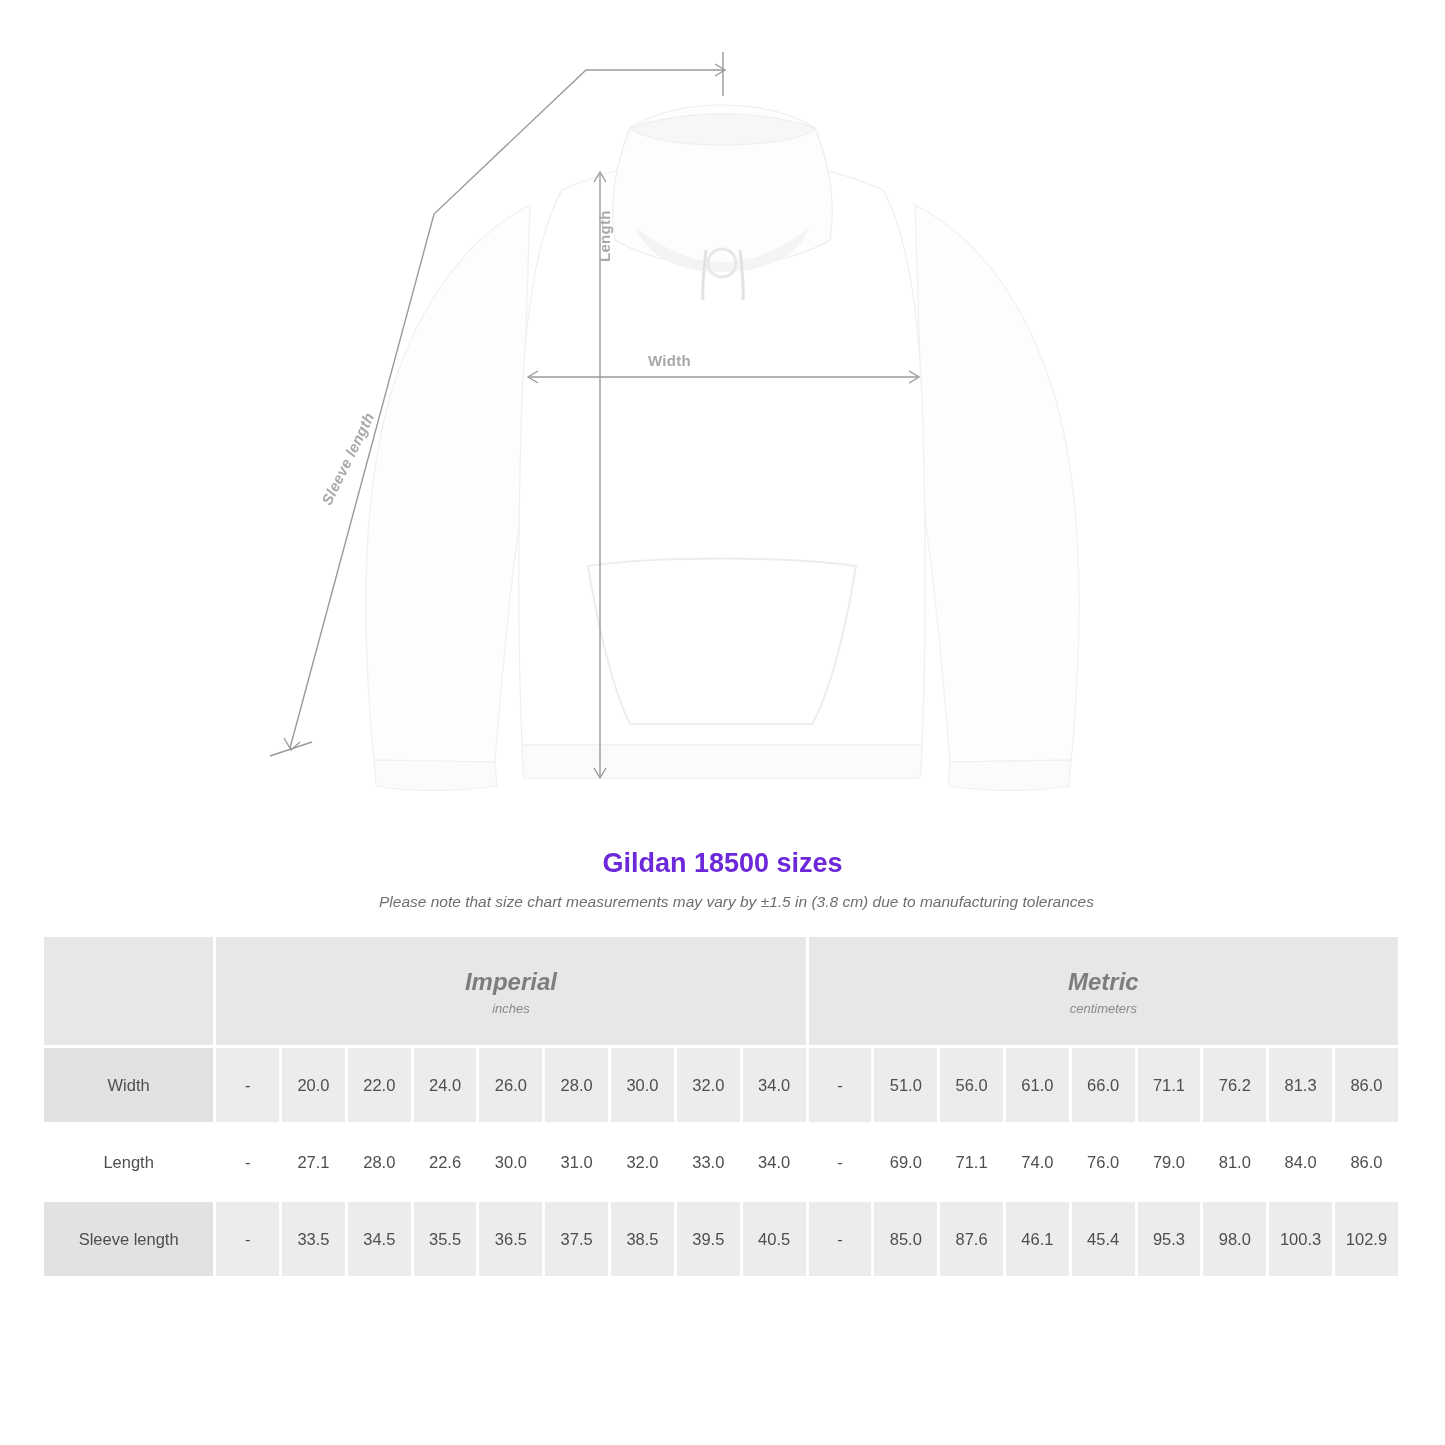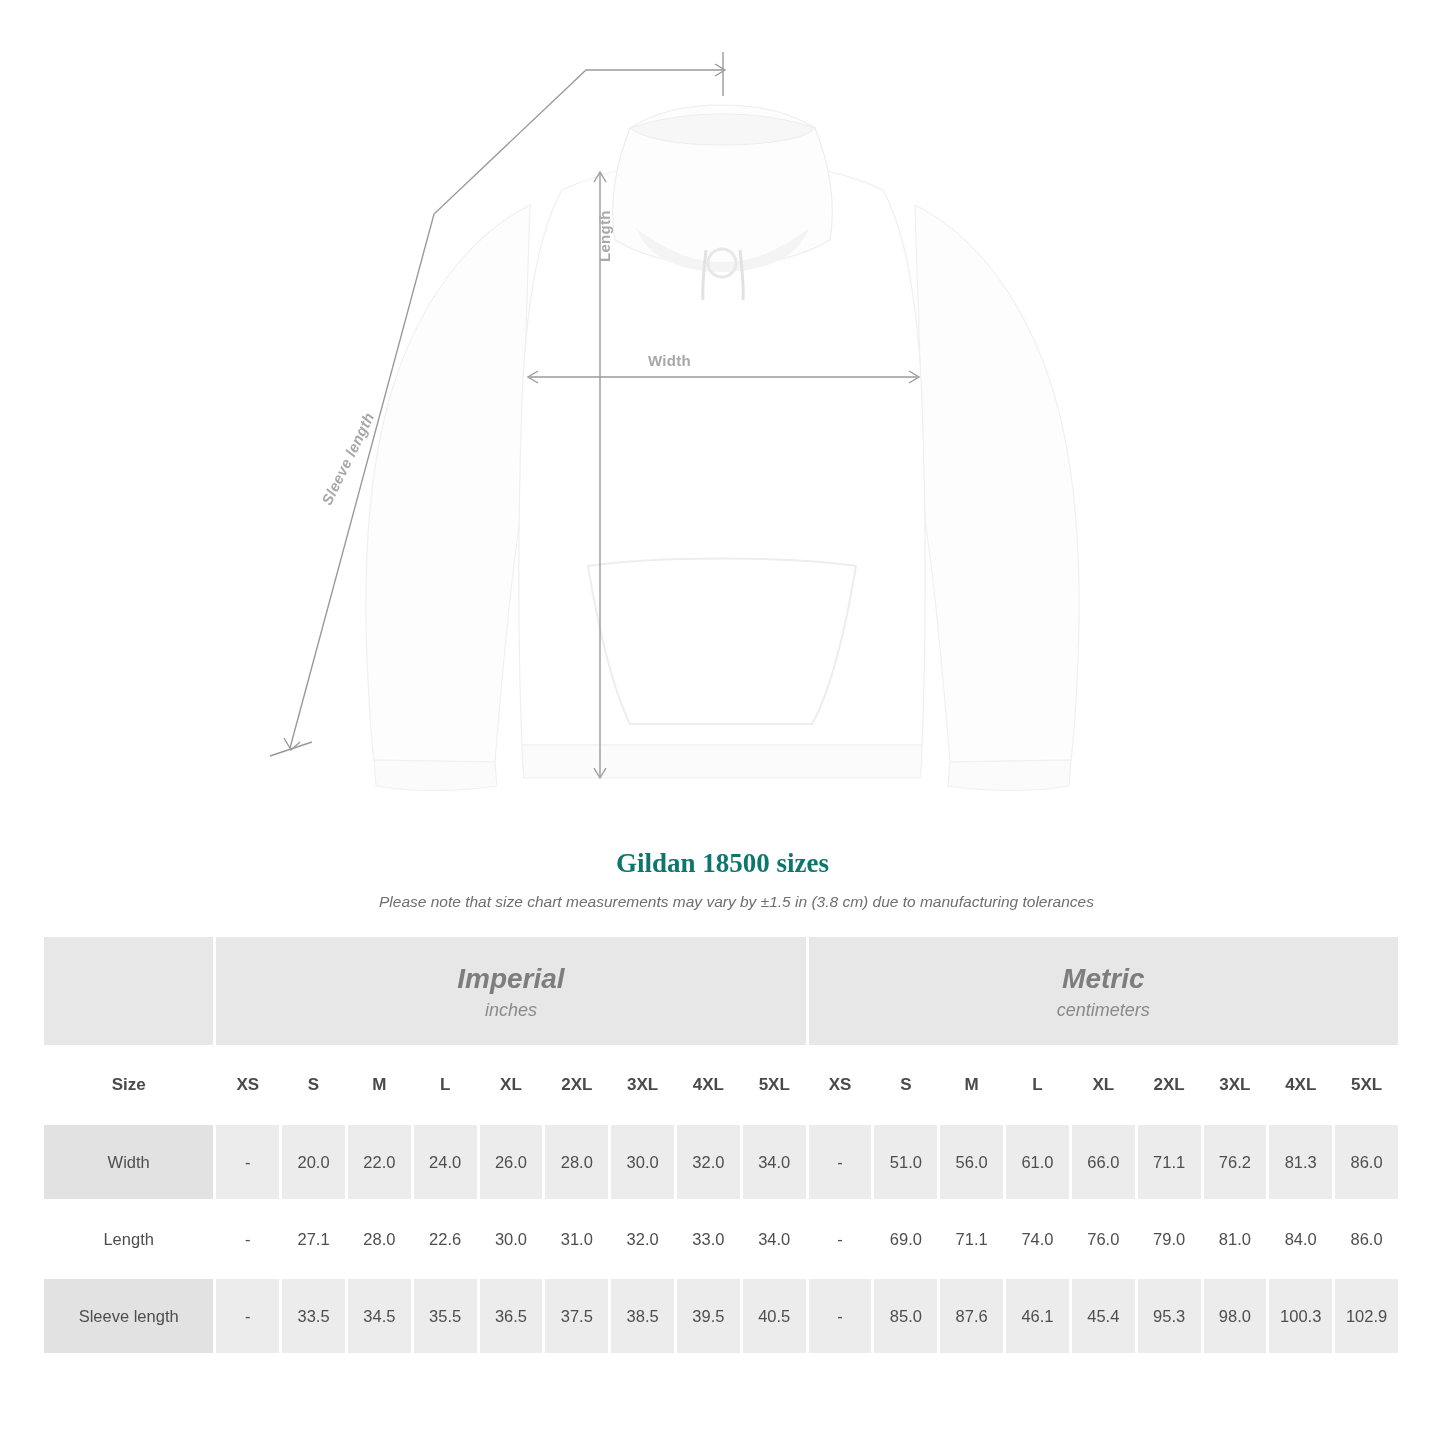--- a/index.html
+++ b/index.html
@@ -53,23 +53,22 @@
   }
 
   
   .title-block {
     text-align: center;
     margin-top: 18px;
   }
   .chart-title {
     font-size: 27px;
     font-weight: bold;
-    color: #0f766e;
+    color: #6d28d9;
     margin: 0;
-    font-family: Liberation Serif, serif;
   }
   .chart-note {
     font-size: 15.5px;
     font-style: italic;
     color: #6e6e6e;
     margin: 14px 0 0 0;
     padding-left: 28px;
   }
 
   
@@ -93,28 +92,28 @@
     height: 74px;
     vertical-align: middle;
     font-weight: normal;
   }
   table.size-chart tr.unit-row td {
     height: 108px;
     background: #e7e7e7;
     border-bottom: 3px solid #ffffff;
   }
   .unit-name {
-    font-size: 28px;
+    font-size: 24px;
     font-style: italic;
     font-weight: bold;
     color: #7d7d7d;
     line-height: 1.25;
   }
   .unit-sub {
-    font-size: 18px;
+    font-size: 13px;
     font-style: italic;
     color: #8a8a8a;
     margin-top: 4px;
   }
   td.rowlabel {
     font-weight: bold;
     color: #4a4a4a;
     background: #e7e7e7;
     font-size: 17px;
   }
@@ -234,41 +233,20 @@
         <td colspan="9">
           <div class="unit-name">Imperial</div>
           <div class="unit-sub">inches</div>
         </td>
         <td colspan="9">
           <div class="unit-name">Metric</div>
           <div class="unit-sub">centimeters</div>
         </td>
       </tr>
 
-      <tr class="head-row">
-        <td class="rowlabel">Size</td>
-        <td>XS</td>
-        <td>S</td>
-        <td>M</td>
-        <td>L</td>
-        <td>XL</td>
-        <td>2XL</td>
-        <td>3XL</td>
-        <td>4XL</td>
-        <td>5XL</td>
-        <td>XS</td>
-        <td>S</td>
-        <td>M</td>
-        <td>L</td>
-        <td>XL</td>
-        <td>2XL</td>
-        <td>3XL</td>
-        <td>4XL</td>
-        <td>5XL</td>
-      </tr>
 
       <tr class="stripe-a">
         <td class="rowlabel">Width</td>
         <td>-</td>
         <td>20.0</td>
         <td>22.0</td>
         <td>24.0</td>
         <td>26.0</td>
         <td>28.0</td>
         <td>30.0</td>

